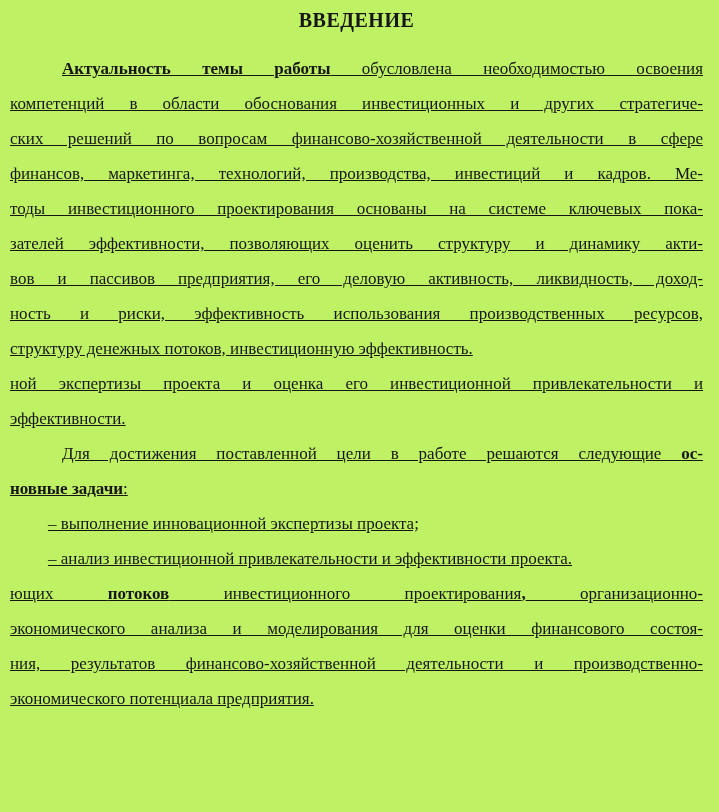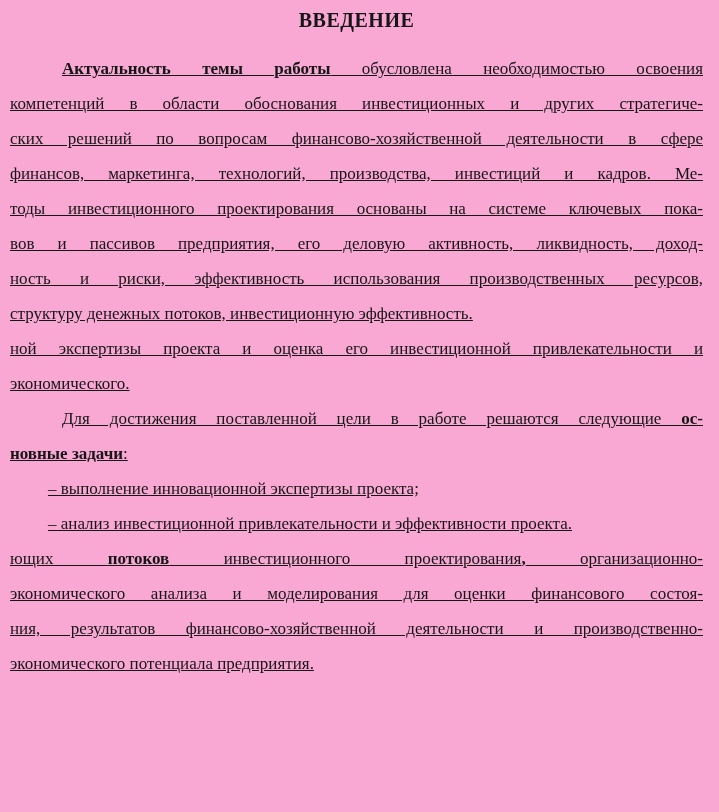--- a/index.html
+++ b/index.html
@@ -12,21 +12,21 @@
     height: 812px;
     background: #ffffff;
     font-family: "Liberation Serif", "DejaVu Serif", serif;
     color: #161616;
   }
   .page {
     box-sizing: border-box;
     width: 719px;
     height: 812px;
     padding: 5px 16px 0 10px;
-    background: #f9a8d4;
+    background: #bef264;
   }
   .doc-title {
     text-align: center;
     font-weight: 700;
     font-size: 20px;
     line-height: 24px;
     margin: 3px 0 19px 0;
     letter-spacing: 0.5px;
   }
   .doc-body .line {
@@ -55,25 +55,26 @@
 <body>
 
 <div class="page">
   <div class="doc-title">ВВЕДЕНИЕ</div>
   <div class="doc-body">
       <div class="line justify indent"><span class="bold">Актуальность темы работы</span><span> обусловлена необходимостью освоения</span></div>
       <div class="line justify"><span>компетенций в области обоснования инвестиционных и других стратегиче-</span></div>
       <div class="line justify"><span>ских решений по вопросам финансово-хозяйственной деятельности в сфере</span></div>
       <div class="line justify"><span>финансов, маркетинга, технологий, производства, инвестиций и кадров. Ме-</span></div>
       <div class="line justify"><span>тоды инвестиционного проектирования основаны на системе ключевых пока-</span></div>
+      <div class="line justify"><span>зателей эффективности, позволяющих оценить структуру и динамику акти-</span></div>
       <div class="line justify"><span>вов и пассивов предприятия, его деловую активность, ликвидность, доход-</span></div>
       <div class="line justify"><span>ность и риски, эффективность использования производственных ресурсов,</span></div>
       <div class="line"><span>структуру денежных потоков, инвестиционную эффективность.</span></div>
       <div class="line justify"><span>ной экспертизы проекта и оценка его инвестиционной привлекательности и</span></div>
-      <div class="line"><span>экономического.</span></div>
+      <div class="line"><span>эффективности.</span></div>
       <div class="line justify indent"><span>Для достижения поставленной цели в работе решаются следующие </span><span class="bold">ос-</span></div>
       <div class="line"><span class="bold">новные задачи</span><span>:</span></div>
       <div class="line list"><span>– выполнение инновационной экспертизы проекта;</span></div>
       <div class="line list"><span>– анализ инвестиционной привлекательности и эффективности проекта.</span></div>
       <div class="line justify"><span>ющих </span><span class="bold">потоков</span><span> инвестиционного проектирования</span><span class="bold">,</span><span> организационно-</span></div>
       <div class="line justify"><span>экономического анализа и моделирования для оценки финансового состоя-</span></div>
       <div class="line justify"><span>ния, результатов финансово-хозяйственной деятельности и производственно-</span></div>
       <div class="line"><span>экономического потенциала предприятия.</span></div>
     </div>
 </div>

